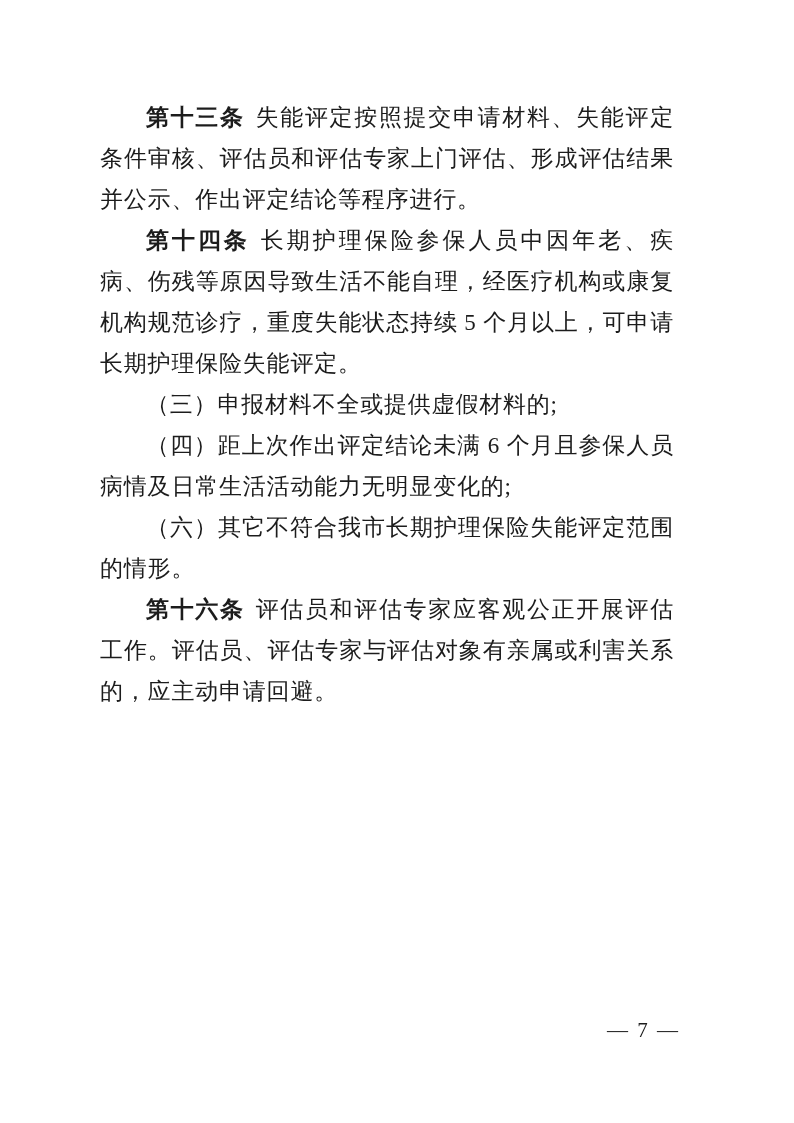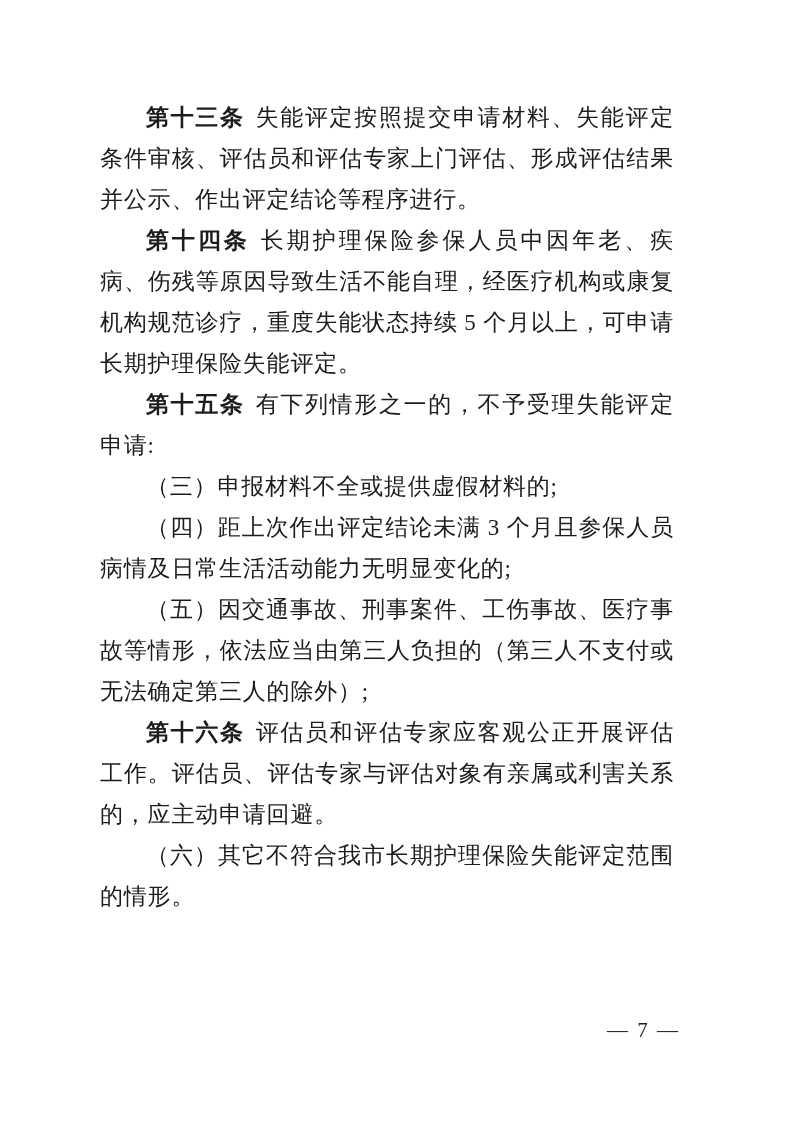--- a/index.html
+++ b/index.html
@@ -51,30 +51,28 @@
 </head>
 <body>
 
 <div class="page">
   <div class="content">
 
     <p class="para"><span class="article-num">第十三条</span><span>失能评定按照提交申请材料、失能评定条件审核、评估员和评估专家上门评估、形成评估结果并公示、作出评定结论等程序进行。</span></p>
 
     <p class="para"><span class="article-num">第十四条</span><span>长期护理保险参保人员中因年老、疾病、伤残等原因导致生活不能自理，经医疗机构或康复机构规范诊疗，重度失能状态持续 5 个月以上，可申请长期护理保险失能评定。</span></p>
 
-    <p class="para"><span class="article-num">第十五条</span><span>有下列情形之一的，不予受理失能评定申请:</span></p>
 
 
 
     <p class="para"><span>（三）申报材料不全或提供虚假材料的;</span></p>
 
-    <p class="para"><span>（四）距上次作出评定结论未满 3 个月且参保人员病情及日常生活活动能力无明显变化的;</span></p>
+    <p class="para"><span>（四）距上次作出评定结论未满 6 个月且参保人员病情及日常生活活动能力无明显变化的;</span></p>
 
-    <p class="para"><span>（五）因交通事故、刑事案件、工伤事故、医疗事故等情形，依法应当由第三人负担的（第三人不支付或无法确定第三人的除外）;</span></p>
+
+    <p class="para"><span>（六）其它不符合我市长期护理保险失能评定范围的情形。</span></p>
 
     <p class="para"><span class="article-num">第十六条</span><span>评估员和评估专家应客观公正开展评估工作。评估员、评估专家与评估对象有亲属或利害关系的，应主动申请回避。</span></p>
-
-    <p class="para"><span>（六）其它不符合我市长期护理保险失能评定范围的情形。</span></p>
 
   </div>
 
   <div class="page-number">— 7 —</div>
 </div>
 
 </body></html>

